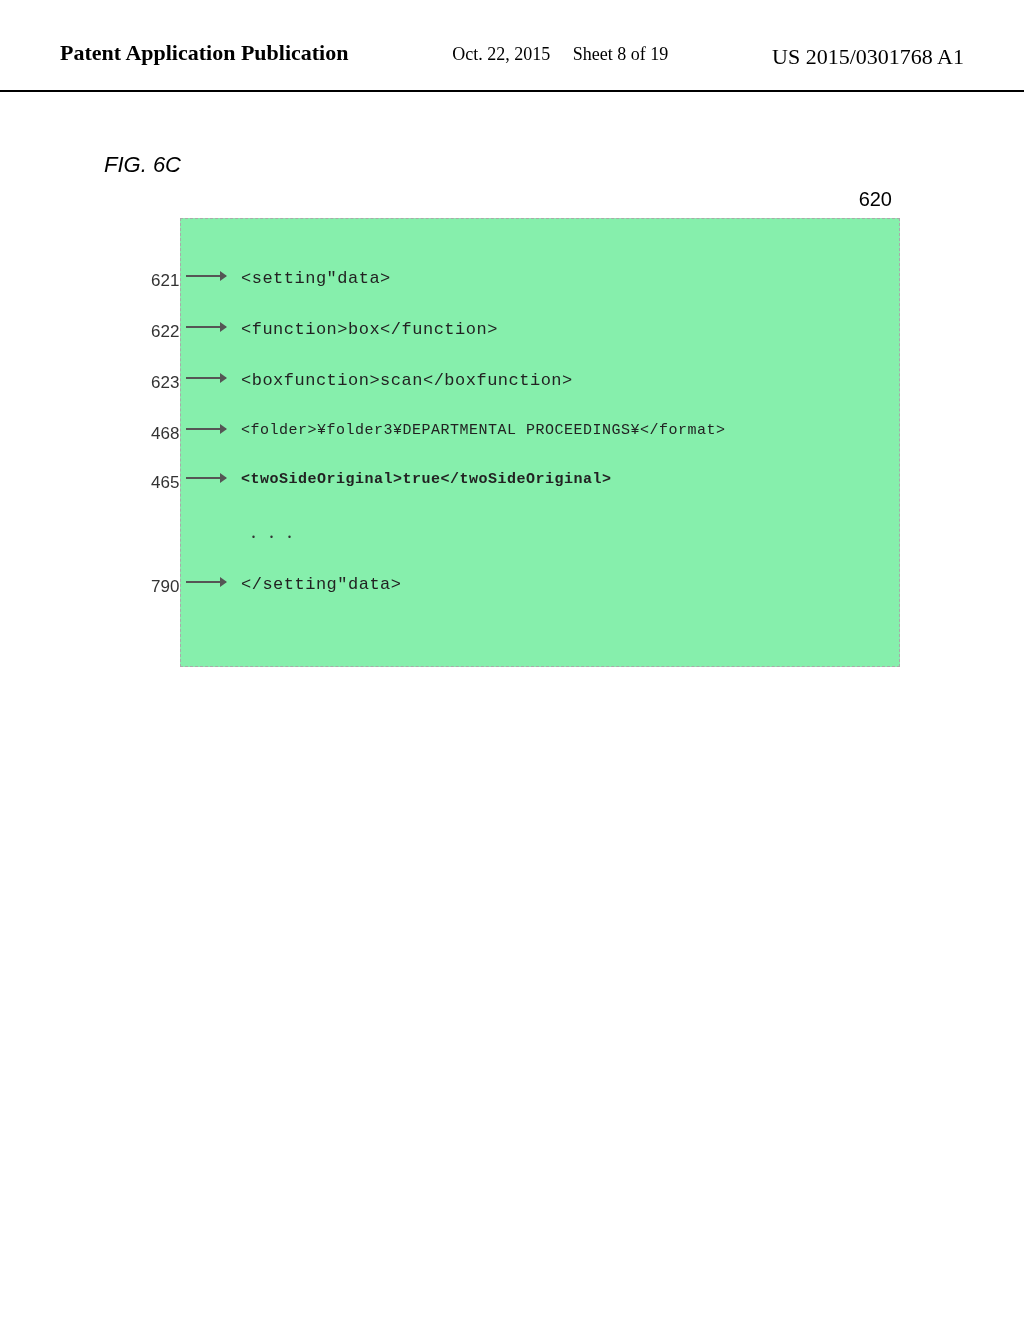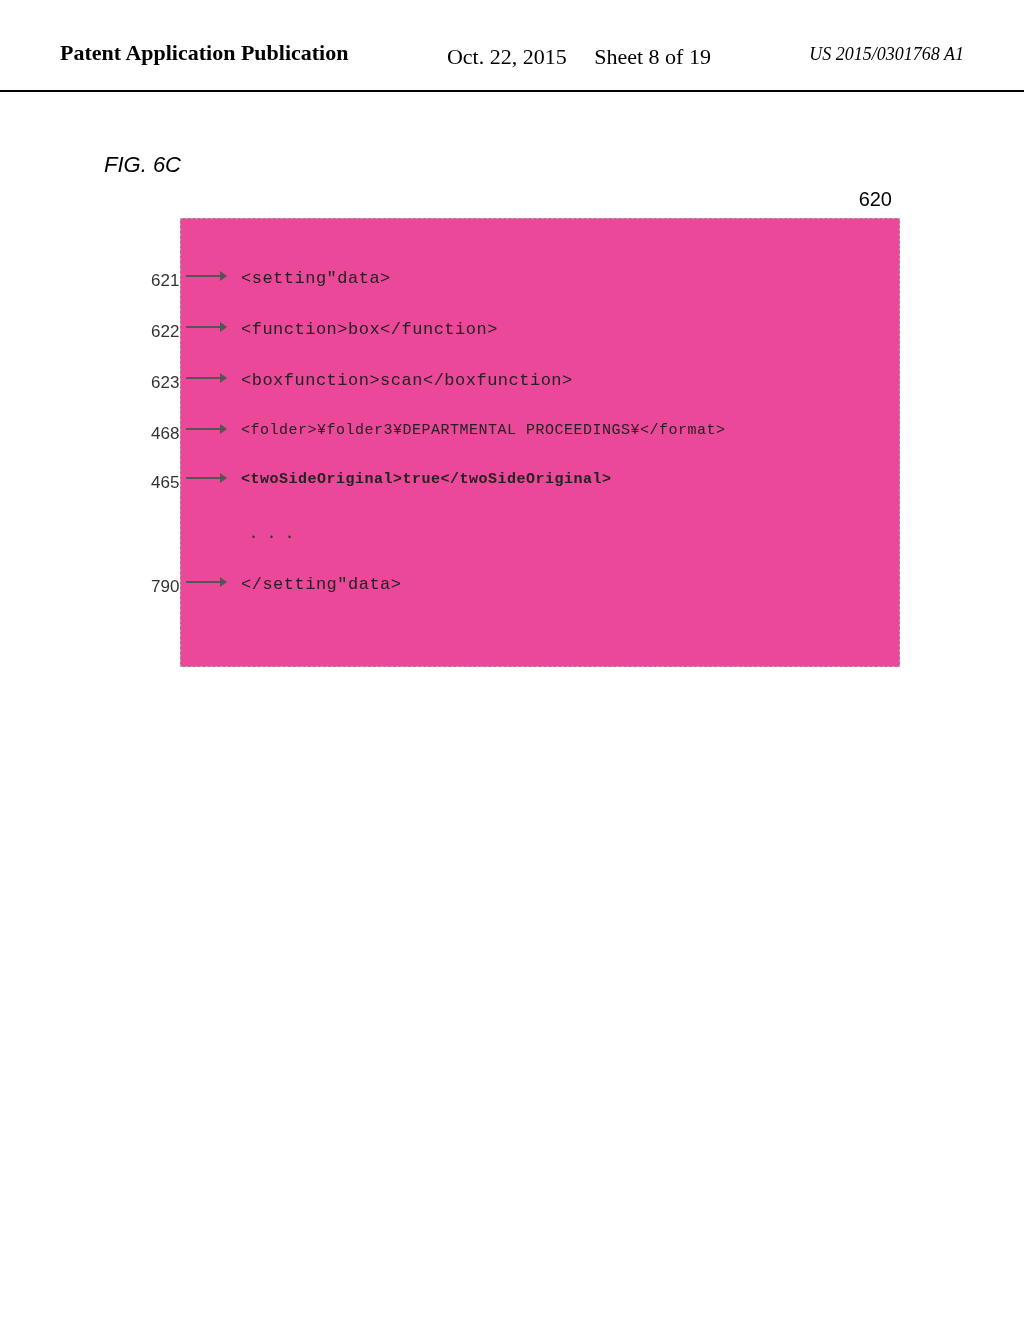--- a/index.html
+++ b/index.html
@@ -26,32 +26,31 @@
       border-bottom: 2px solid #000;
     }
 
     .header-left {
       font-size: 22px;
       font-weight: bold;
       font-family: serif;
     }
 
     .header-center {
-      font-size: 22px;
+      font-size: 18px;
       font-family: serif;
       text-align: center;
       padding-top: 4px;
     }
 
     .header-right {
-      font-size: 18px;
+      font-size: 22px;
       font-family: serif;
       text-align: center;
       padding-top: 4px;
-      font-style: italic;
     }
 
     .page-content {
       padding: 60px 80px;
       position: relative;
     }
 
     .fig-label {
       font-size: 22px;
       font-family: sans-serif;
@@ -72,21 +71,21 @@
       right: 52px;
       font-size: 20px;
       font-family: sans-serif;
     }
 
     .xml-box {
       border: 1.5px dashed #aaa;
       padding: 50px 40px 40px 60px;
       width: 720px;
       position: relative;
-      background: #ec4899;
+      background: #86efac;
     }
 
     .xml-line {
       display: flex;
       align-items: flex-start;
       margin-bottom: 32px;
       position: relative;
     }
 
     .line-number {

